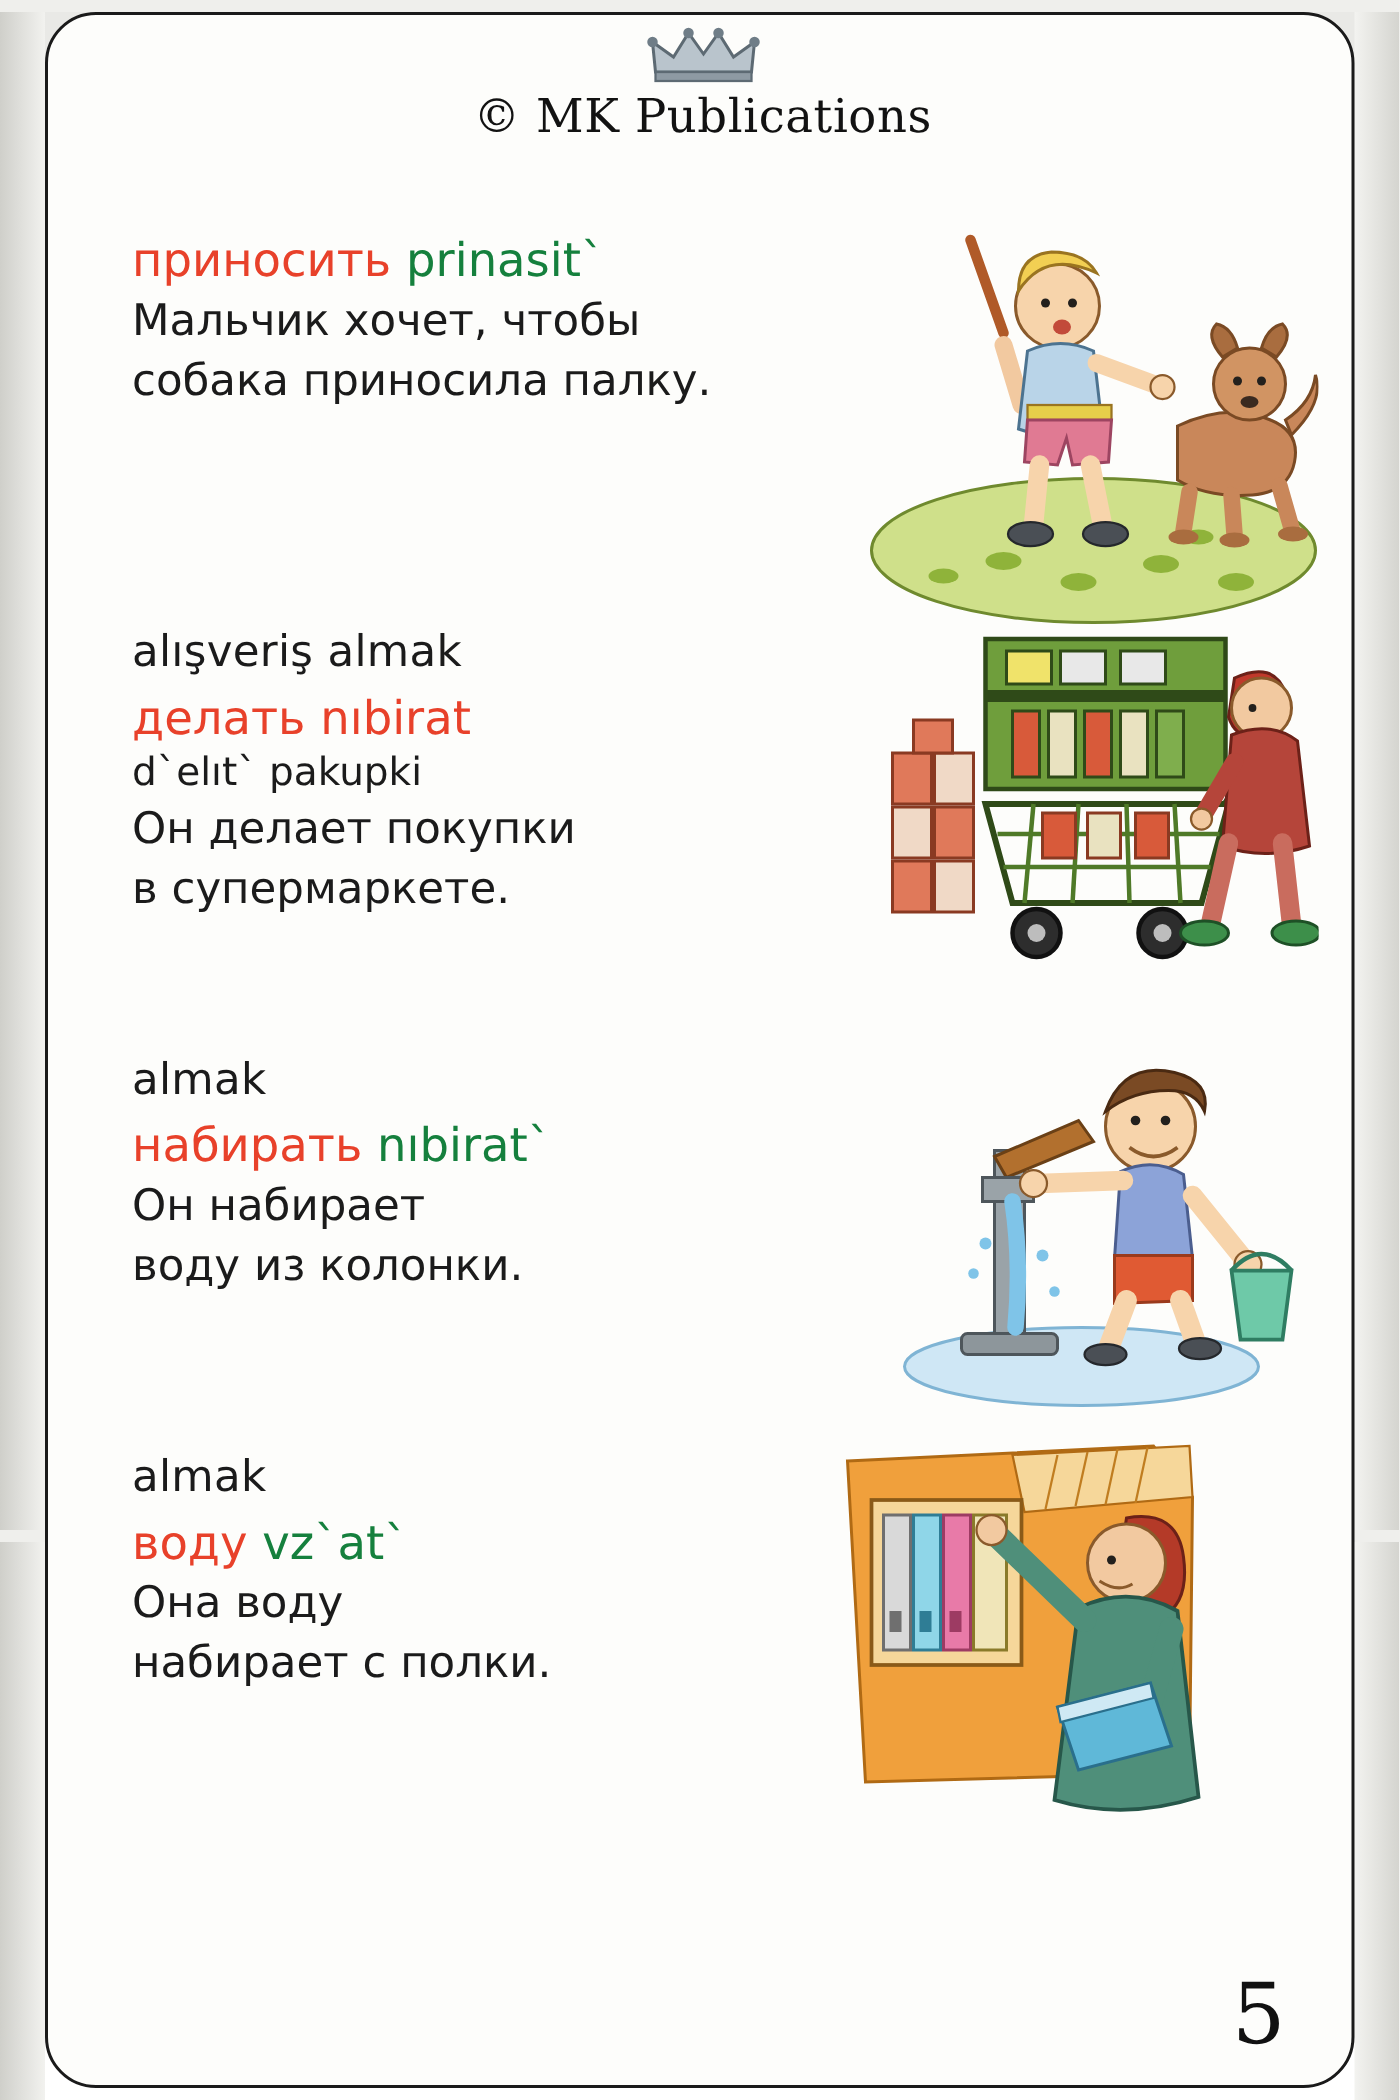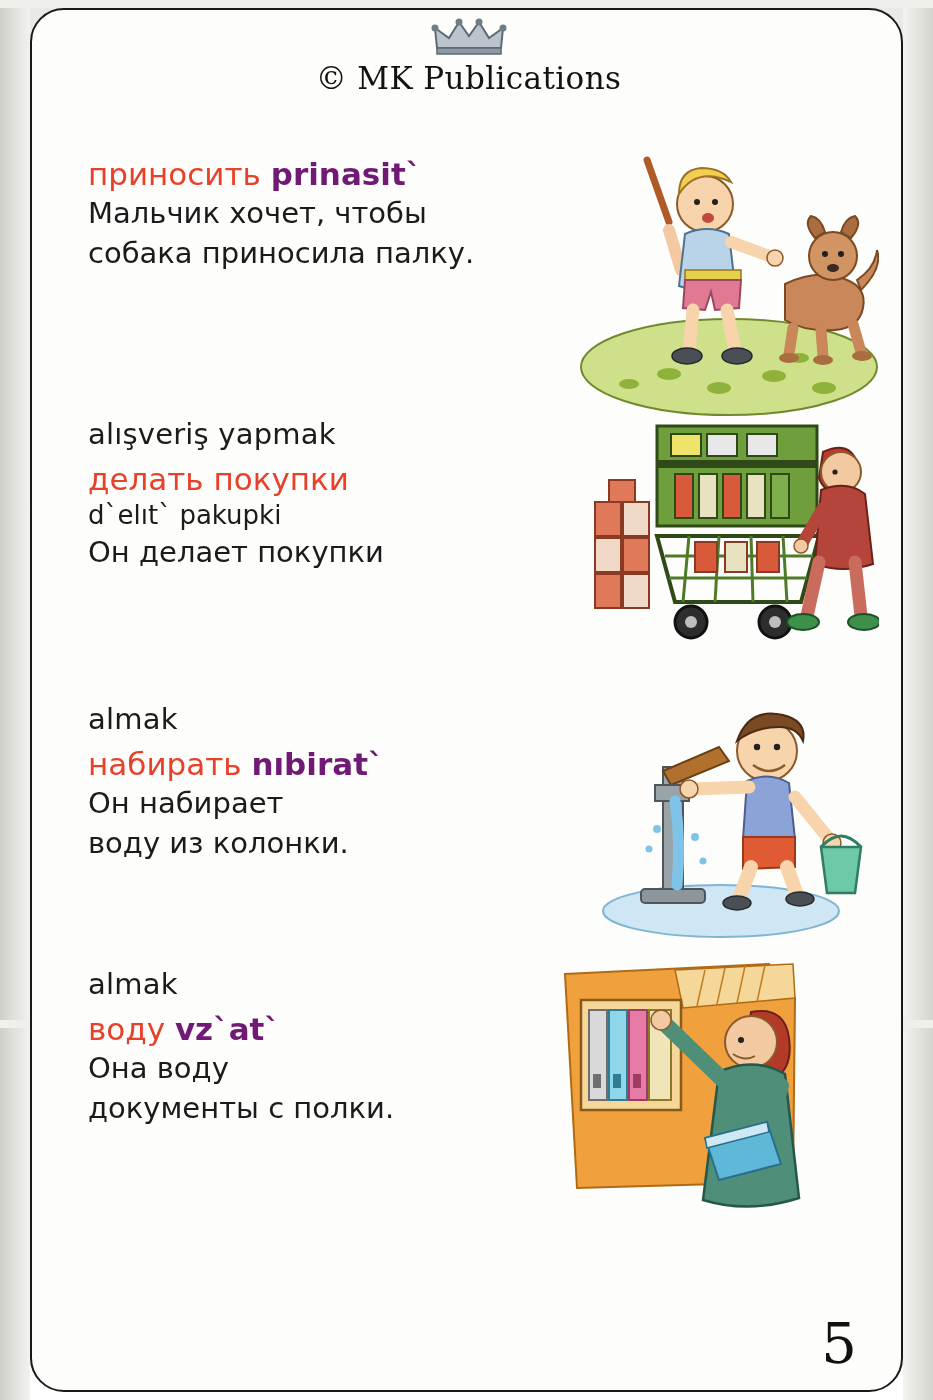--- a/index.html
+++ b/index.html
@@ -115,22 +115,22 @@
   .russian-head {
     font-size: 31px;
     line-height: 1.3;
     margin-top: 6px;
   }
   .russian-head .word {
     color: #e8412a;
     font-weight: normal;
   }
   .russian-head .translit {
-    color: #701a75;
-    font-weight: bold;
+    color: #15803d;
+    font-weight: normal;
   }
   .translit-line {
     font-size: 26px;
     color: #1b1b1b;
     line-height: 1.3;
   }
   .sentence {
     font-size: 29px;
     color: #1b1b1b;
     line-height: 1.36;
@@ -240,26 +240,27 @@
               <ellipse cx="220" cy="206" rx="10" ry="5" fill="#a96d3f"></ellipse>
               <ellipse cx="254" cy="208" rx="10" ry="5" fill="#a96d3f"></ellipse>
               <ellipse cx="293" cy="204" rx="10" ry="5" fill="#a96d3f"></ellipse>
             </g>
           </svg>
         </div>
       </div>
 
       <div class="entry" style="height:285px;">
         <div class="text-col">
-          <div class="turkish">alışveriş yapmak</div>
+          <div class="turkish">alışveriş almak</div>
           <div class="russian-head">
-            <span class="word">делать покупки</span>
+            <span class="word">делать nıbirat</span>
           </div>
           <div class="translit-line">d`elıt` pakupki</div>
           <div class="sentence">Он  делает покупки</div>
+          <div class="sentence">в супермаркете.</div>
         </div>
         <div class="art" style="top:0px;">
           <svg width="300" height="260" viewBox="0 0 300 260">
 
             <rect x="78" y="10" width="160" height="100" fill="#6f9e3c" stroke="#2f4a18" stroke-width="3"></rect>
             <rect x="78" y="44" width="160" height="8" fill="#2f4a18"></rect>
             <rect x="92" y="18" width="30" height="22" fill="#f0e36a" stroke="#2f4a18" stroke-width="2"></rect>
             <rect x="128" y="18" width="30" height="22" fill="#e8e8e8" stroke="#2f4a18" stroke-width="2"></rect>
             <rect x="168" y="18" width="30" height="22" fill="#e8e8e8" stroke="#2f4a18" stroke-width="2"></rect>
             <rect x="96" y="58" width="18" height="44" fill="#d85a3a" stroke="#2f4a18" stroke-width="2"></rect>
@@ -363,21 +364,21 @@
       </div>
 
       <div class="entry" style="height:260px;">
         <div class="text-col">
           <div class="turkish">almak</div>
           <div class="russian-head">
             <span class="word">воду</span>
             <span class="translit">vz`at`</span>
           </div>
           <div class="sentence">Она воду</div>
-          <div class="sentence">документы с полки.</div>
+          <div class="sentence">набирает с полки.</div>
         </div>
         <div class="art" style="top:-10px; right:80px;">
           <svg width="270" height="260" viewBox="0 0 270 260">
 
             <path d="M10 18 L214 8 L240 42 L238 226 L22 232 Z" fill="#f0a03c" stroke="#b06a14" stroke-width="2"></path>
             <path d="M120 14 L238 8 L240 42 L128 52 Z" fill="#f6d79a" stroke="#b06a14" stroke-width="1.5"></path>
             <g stroke="#c07d20" stroke-width="1.5">
               <line x1="150" y1="14" x2="142" y2="50"></line>
               <line x1="170" y1="12" x2="162" y2="48"></line>
               <line x1="190" y1="10" x2="182" y2="47"></line>

